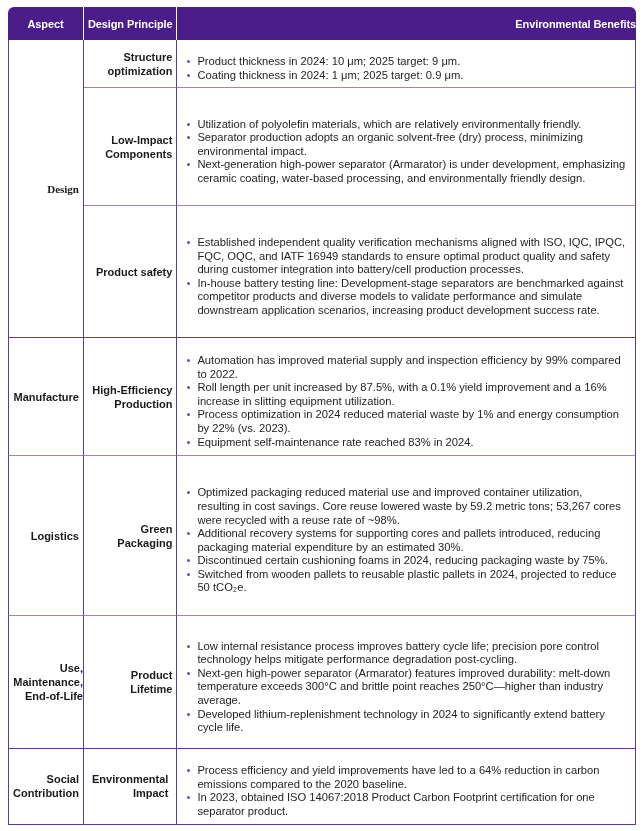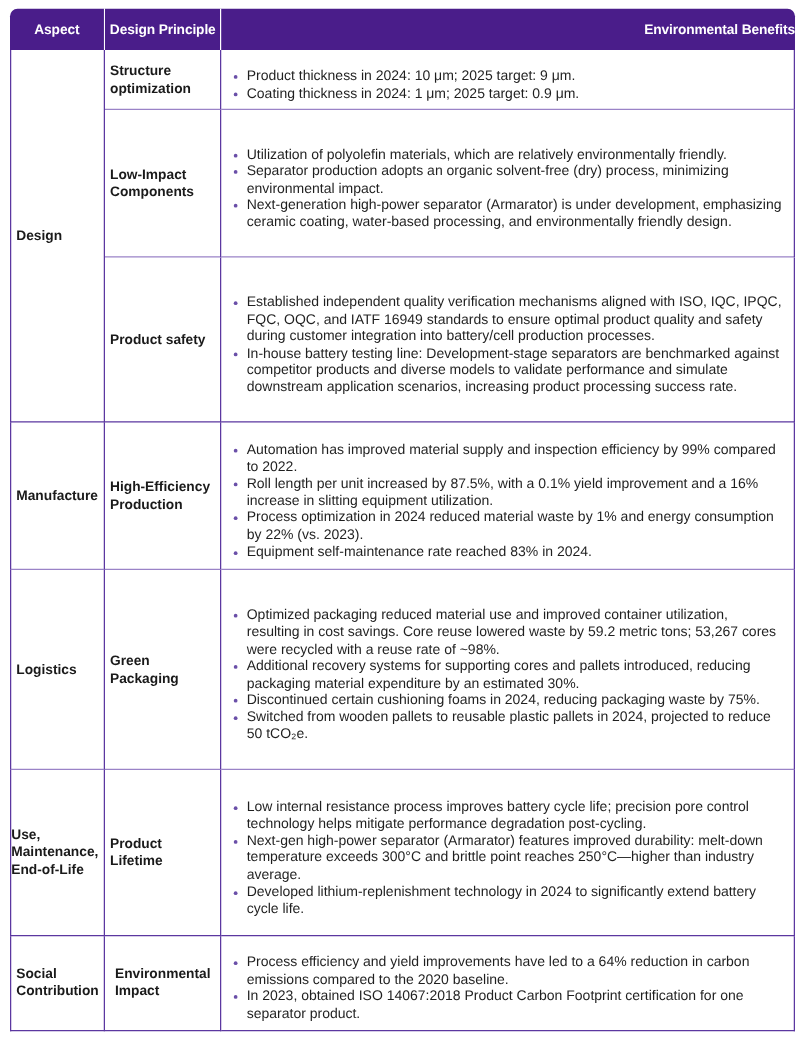--- a/index.html
+++ b/index.html
@@ -6,21 +6,21 @@
   body { width: 644px; height: 831px; position: relative; overflow: hidden;
          font-family: "Liberation Sans", "DejaVu Sans", sans-serif; color: #1a1a1a; }
   .tbl { position: absolute; left: 8px; top: 7px; width: 628px; border-collapse: separate; border-spacing: 0; }
   .tbl th { background: #4a1d8a; color: #ffffff; font-weight: bold; font-size: 11px; height: 33px;
             text-align: center; vertical-align: middle; padding: 0; border-right: 1.5px solid #ffffff; letter-spacing: -0.1px; }
   .tbl th:last-child { border-right: none; text-align: right; }
   .tbl th.c1 { border-top-left-radius: 6px; }
   .tbl th.c3 { border-top-right-radius: 6px; }
   .tbl td { font-size: 11px; border-right: 1.5px solid #5b37a0; border-bottom: 1.5px solid #5b37a0; vertical-align: middle; padding: 0; }
   .tbl td.first { border-left: 1.5px solid #5b37a0; }
-  .tbl td.aspect, .tbl td.principle { text-align: left; font-weight: bold; font-size: 11px; line-height: 14px; padding: 0 4px; }
+  .tbl td.aspect, .tbl td.principle { text-align: right; font-weight: bold; font-size: 11px; line-height: 14px; padding: 0 4px; }
   .tbl td.benefits { padding: 15px 8px 5px 8px; }
   .tbl tr.light td { border-bottom-color: #9a83c7; }
   ul { list-style: none; margin: 0; padding: 0; }
   li { position: relative; padding-left: 12px; font-size: 11.2px; line-height: 13.6px; color: #1f1f1f; }
   li .dot { position: absolute; left: 2px; top: 5px; width: 3px; height: 3px; border-radius: 50%; background: #6a4fa8; }
   col.c1 { width: 74px; } col.c2 { width: 86px; } col.c3 { width: 466px; }
 </style>
 </head>
 <body>
 
@@ -33,21 +33,21 @@
   <thead>
     <tr>
       <th class="c1">Aspect</th>
       <th class="c2">Design Principle</th>
       <th class="c3">Environmental Benefits</th>
     </tr>
   </thead>
   <tbody>
 
     <tr class="light" style="height:45px;">
-      <td class="first aspect" rowspan="3" style="border-bottom-color:#5b37a0;">Design</td>
+      <td class="first aspect" rowspan="3" style="border-bottom-color:#5b37a0;font-family:Liberation Serif, serif;">Design</td>
       <td class="principle">Structure optimization</td>
       <td class="benefits">
         <ul>
             <li><span class="dot" style="background: rgb(106, 79, 168);"></span><span>Product thickness in 2024: 10 μm; 2025 target: 9 μm.</span></li>
             <li><span class="dot" style="background: rgb(106, 79, 168);"></span><span>Coating thickness in 2024: 1 μm; 2025 target: 0.9 μm.</span></li>
           </ul>
       </td>
     </tr>
     <tr class="light" style="height:118px;">
       <td class="principle">Low-Impact Components</td>
@@ -57,21 +57,21 @@
             <li><span class="dot" style="background: rgb(106, 79, 168);"></span><span>Separator production adopts an organic solvent-free (dry) process, minimizing environmental impact.</span></li>
             <li><span class="dot" style="background: rgb(106, 79, 168);"></span><span>Next-generation high-power separator (Armarator) is under development, emphasizing ceramic coating, water-based processing, and environmentally friendly design.</span></li>
           </ul>
       </td>
     </tr>
     <tr style="height:132px;">
       <td class="principle">Product safety</td>
       <td class="benefits">
         <ul>
             <li><span class="dot" style="background: rgb(106, 79, 168);"></span><span>Established independent quality verification mechanisms aligned with ISO, IQC, IPQC, FQC, OQC, and IATF 16949 standards to ensure optimal product quality and safety during customer integration into battery/cell production processes.</span></li>
-            <li><span class="dot" style="background: rgb(106, 79, 168);"></span><span>In-house battery testing line: Development-stage separators are benchmarked against competitor products and diverse models to validate performance and simulate downstream application scenarios, increasing product processing success rate.</span></li>
+            <li><span class="dot" style="background: rgb(106, 79, 168);"></span><span>In-house battery testing line: Development-stage separators are benchmarked against competitor products and diverse models to validate performance and simulate downstream application scenarios, increasing product development success rate.</span></li>
           </ul>
       </td>
     </tr>
 
     <tr class="light" style="height:118px;">
       <td class="first aspect">Manufacture</td>
       <td class="principle">High-Efficiency Production</td>
       <td class="benefits">
         <ul>
             <li><span class="dot" style="background: rgb(106, 79, 168);"></span><span>Automation has improved material supply and inspection efficiency by 99% compared to 2022.</span></li>

